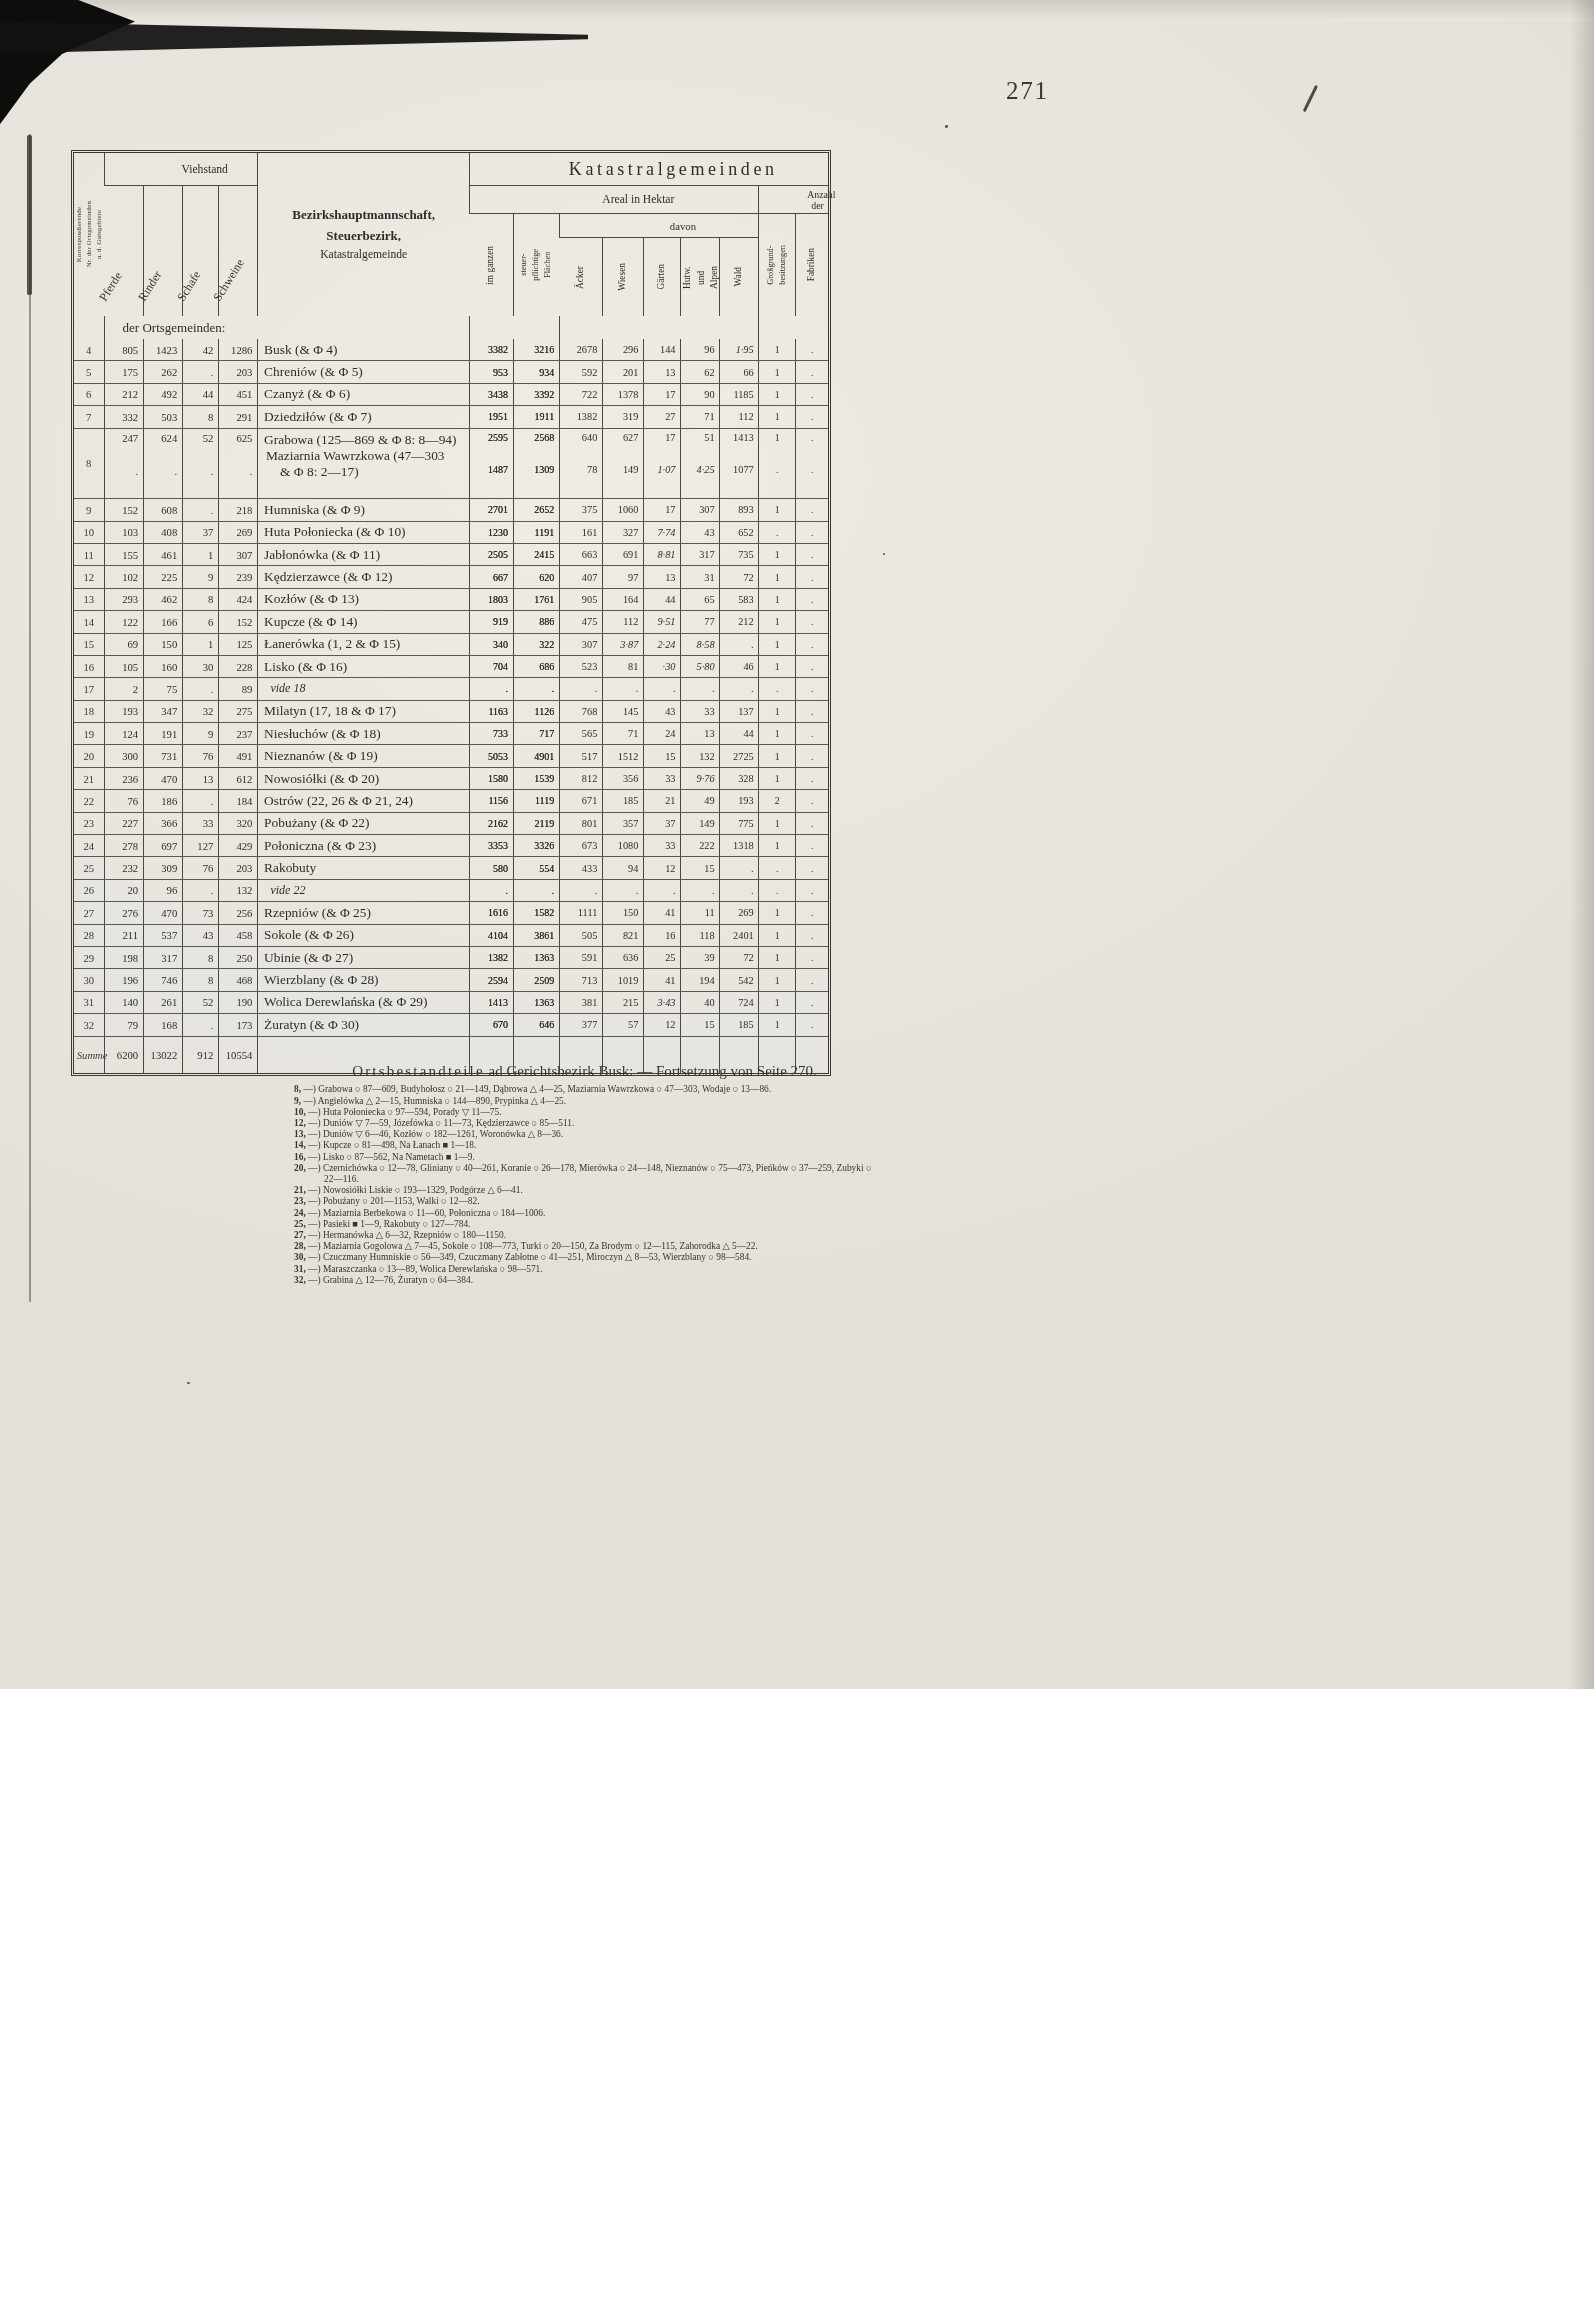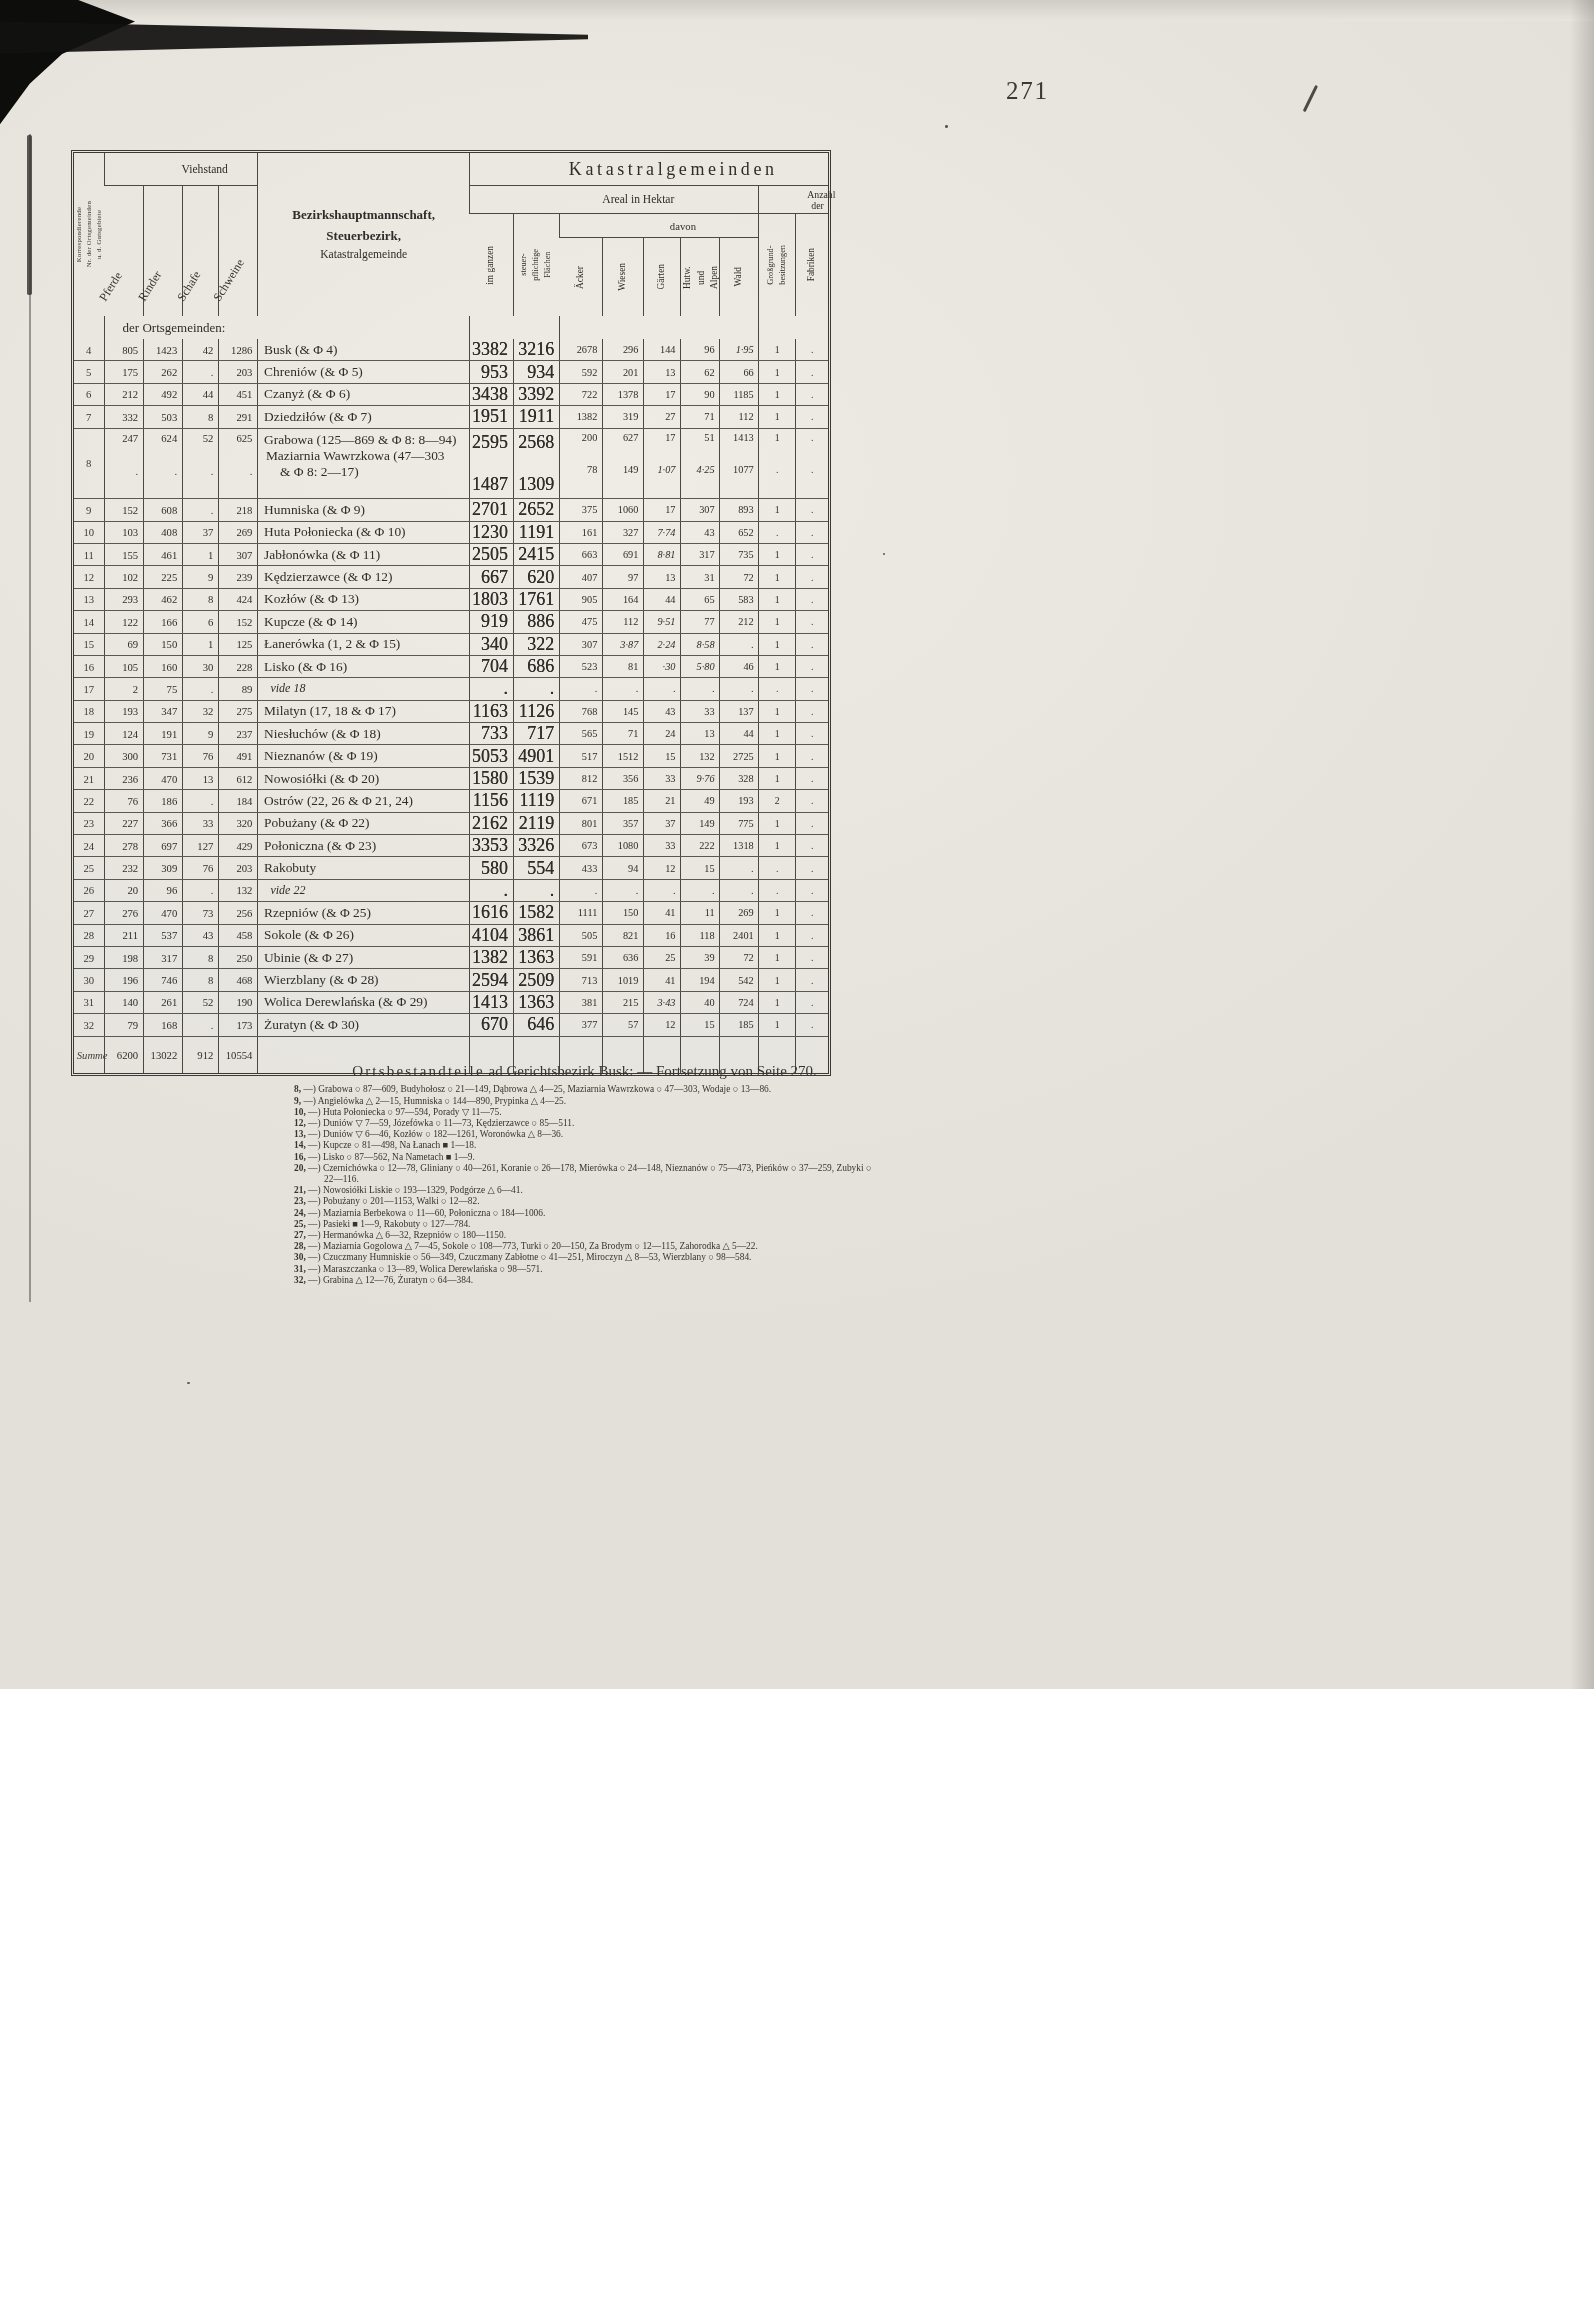--- a/index.html
+++ b/index.html
@@ -49,21 +49,21 @@
   .namehead .n{display:block;}
   
   tr.section td{height:23px;font-size:13px;border-bottom:none;}
   tr.section td.lbl{text-align:left;padding-left:18px;}
   
   tr.data td{height:21.4px;border-bottom:0.9px solid #5a5852;}
   tr.data.tall td{height:66px;vertical-align:top;padding-top:3.6px;font-family:Liberation Serif, serif;}
   tr.data.tall td.nr{vertical-align:middle;padding-top:0;}
   td.nr{text-align:center;font-size:10.7px;color:#3a3935;}
   td.num{text-align:right;padding-right:4.5px;font-size:10.7px;white-space:nowrap;}
-  td.num.lg{font-size:18px;text-shadow:0 0 0.4px #2e2d2a;}
+  td.num.lg{font-size:10px;text-shadow:0 0 0.4px #2e2d2a;}
   td.num.sm{font-size:10.3px;}
   td.num.cc{text-align:center;padding-right:0;font-size:9.8px;}
   td.name{text-align:left;padding-left:6.2px;font-size:13.4px;white-space:nowrap;}
   td.name .ln2{padding-left:1.8px;}
   td.name .ln3{padding-left:16px;}
   td.name.it{font-style:italic;font-size:12px;padding-left:12.5px;}
   .dec{font-style:italic;}
   .l2{margin-top:20.5px;}
   
   tr.summe td{height:36px;border-top:1.8px solid #3b3935;vertical-align:middle;}
@@ -396,21 +396,21 @@
             </td>
             <td class="num lg sep">
               <div class="l1"><span>2595</span></div>
               <div class="l2"><span>1487</span></div>
             </td>
             <td class="num lg">
               <div class="l1"><span>2568</span></div>
               <div class="l2"><span>1309</span></div>
             </td>
             <td class="num sm sep">
-              <div class="l1"><span>200</span></div>
+              <div class="l1"><span>640</span></div>
               <div class="l2"><span>78</span></div>
             </td>
             <td class="num sm">
               <div class="l1"><span>627</span></div>
               <div class="l2"><span>149</span></div>
             </td>
             <td class="num sm">
               <div class="l1"><span>17</span></div>
               <div class="l2"><span class="dec">1·07</span></div>
             </td>

